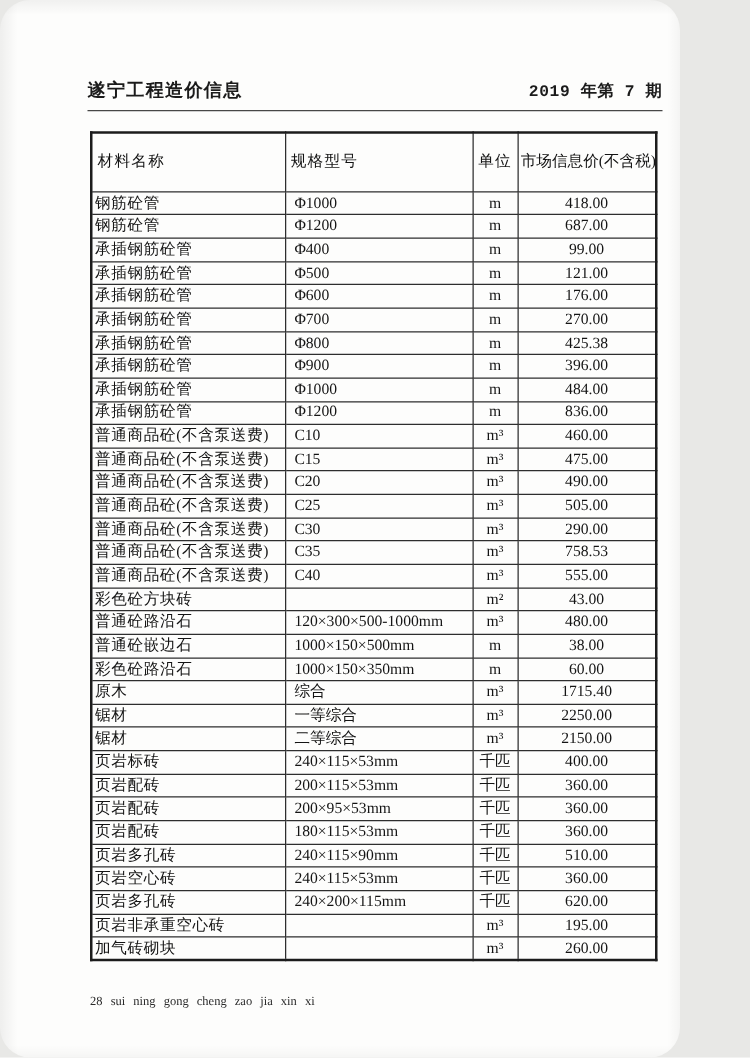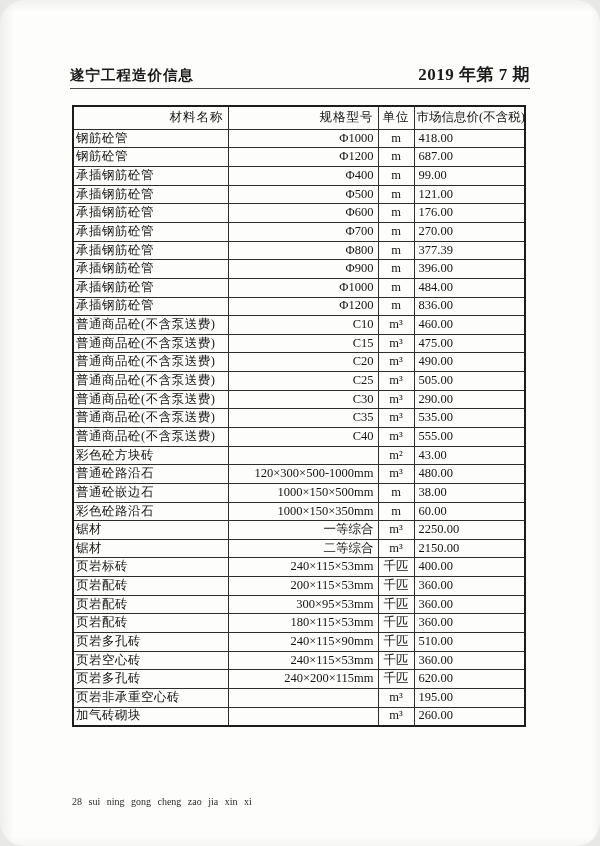--- a/index.html
+++ b/index.html
@@ -5,42 +5,43 @@
   * { box-sizing: border-box; }
   html, body { margin: 0; padding: 0; }
   body {
     width: 600px; height: 846px;
     font-family: "Liberation Serif", "DejaVu Serif", serif;
     color: #161616;
     background: #e8e8e6;
   }
   .page {
     position: relative;
-    width: 600px; height: 846px;
+    width: 544px; height: 846px;
     background:
       linear-gradient(to right, rgba(0,0,0,0.06), rgba(0,0,0,0) 14px),
       linear-gradient(to bottom, rgba(0,0,0,0.05), rgba(0,0,0,0) 12px),
       linear-gradient(to left, rgba(0,0,0,0.035), rgba(0,0,0,0) 10px),
       linear-gradient(to top, rgba(0,0,0,0.03), rgba(0,0,0,0) 10px),
       #fdfdfc;
     overflow: hidden;
     border-radius: 24px;
   }
   .page-header {
     position: absolute;
     top: 63px; left: 70px; width: 460px;
     display: flex; justify-content: space-between; align-items: baseline;
   }
   .journal-title {
     font-size: 14.5px; font-weight: 700; letter-spacing: 1px;
     color: #1b1b1b;
   }
   .issue-label {
-    font-size: 17px; font-weight: 700; letter-spacing: 0.5px;
+    font-size: 13px; font-weight: 700; letter-spacing: 0.5px;
     color: #1b1b1b;
+    font-family: Liberation Mono, monospace;
   }
   .header-rule {
     position: absolute;
     top: 88px; left: 70px; width: 460px;
     border-top: 1.5px solid #474747;
   }
   table.price-table {
     position: absolute;
     left: 72px; top: 105px;
     width: 452px;
@@ -53,30 +54,30 @@
   .price-table th, .price-table td {
     border: 1px solid #2e2e2e;
     padding: 0 4px;
     overflow: hidden;
     white-space: nowrap;
     line-height: 1.1;
     font-weight: 400;
   }
   .price-table thead tr { height: 23px; }
   .price-table tbody tr { height: 18.65px; }
-  .price-table thead th { text-align: right; font-size: 12.5px; letter-spacing: 1px; }
-  .price-table thead th.h-price { letter-spacing: 0; padding: 4px 2px; margin-top: 40px; }
+  .price-table thead th { text-align: left; font-size: 12.5px; letter-spacing: 1px; }
+  .price-table thead th.h-price { letter-spacing: 0; padding: 16px 2px; margin-top: 40px; }
   col.c1 { width: 155px; }
   col.c2 { width: 150px; }
   col.c3 { width: 36px; }
   col.c4 { width: 111px; }
   td.c-name  { text-align: left; padding-left: 2px; letter-spacing: 0.5px; }
-  td.c-spec  { text-align: right; padding-left: 7px; }
+  td.c-spec  { text-align: left; padding-left: 7px; }
   td.c-unit  { text-align: center; padding: 0 1px; }
-  td.c-price { }
+  td.c-price { text-align: center; }
   .page-footer {
     position: absolute;
     left: 72px; top: 796px;
     font-size: 10px;
     word-spacing: 4px;
     color: #2a2a2a;
   }
 </style>
 </head>
 <body>
@@ -139,21 +140,21 @@
         <tr>
     <td class="c-name">承插钢筋砼管</td>
     <td class="c-spec">Φ700</td>
     <td class="c-unit">m</td>
     <td class="c-price">270.00</td>
   </tr>
         <tr>
     <td class="c-name">承插钢筋砼管</td>
     <td class="c-spec">Φ800</td>
     <td class="c-unit">m</td>
-    <td class="c-price">377.39</td>
+    <td class="c-price">425.38</td>
   </tr>
         <tr>
     <td class="c-name">承插钢筋砼管</td>
     <td class="c-spec">Φ900</td>
     <td class="c-unit">m</td>
     <td class="c-price">396.00</td>
   </tr>
         <tr>
     <td class="c-name">承插钢筋砼管</td>
     <td class="c-spec">Φ1000</td>
@@ -193,21 +194,21 @@
         <tr>
     <td class="c-name">普通商品砼(不含泵送费)</td>
     <td class="c-spec">C30</td>
     <td class="c-unit">m³</td>
     <td class="c-price">290.00</td>
   </tr>
         <tr>
     <td class="c-name">普通商品砼(不含泵送费)</td>
     <td class="c-spec">C35</td>
     <td class="c-unit">m³</td>
-    <td class="c-price">535.00</td>
+    <td class="c-price">758.53</td>
   </tr>
         <tr>
     <td class="c-name">普通商品砼(不含泵送费)</td>
     <td class="c-spec">C40</td>
     <td class="c-unit">m³</td>
     <td class="c-price">555.00</td>
   </tr>
         <tr>
     <td class="c-name">彩色砼方块砖</td>
     <td class="c-spec"></td>
@@ -226,20 +227,26 @@
     <td class="c-unit">m</td>
     <td class="c-price">38.00</td>
   </tr>
         <tr>
     <td class="c-name">彩色砼路沿石</td>
     <td class="c-spec">1000×150×350mm</td>
     <td class="c-unit">m</td>
     <td class="c-price">60.00</td>
   </tr>
         <tr>
+    <td class="c-name">原木</td>
+    <td class="c-spec">综合</td>
+    <td class="c-unit">m³</td>
+    <td class="c-price">1715.40</td>
+  </tr>
+        <tr>
     <td class="c-name">锯材</td>
     <td class="c-spec">一等综合</td>
     <td class="c-unit">m³</td>
     <td class="c-price">2250.00</td>
   </tr>
         <tr>
     <td class="c-name">锯材</td>
     <td class="c-spec">二等综合</td>
     <td class="c-unit">m³</td>
     <td class="c-price">2150.00</td>
@@ -251,21 +258,21 @@
     <td class="c-price">400.00</td>
   </tr>
         <tr>
     <td class="c-name">页岩配砖</td>
     <td class="c-spec">200×115×53mm</td>
     <td class="c-unit">千匹</td>
     <td class="c-price">360.00</td>
   </tr>
         <tr>
     <td class="c-name">页岩配砖</td>
-    <td class="c-spec">300×95×53mm</td>
+    <td class="c-spec">200×95×53mm</td>
     <td class="c-unit">千匹</td>
     <td class="c-price">360.00</td>
   </tr>
         <tr>
     <td class="c-name">页岩配砖</td>
     <td class="c-spec">180×115×53mm</td>
     <td class="c-unit">千匹</td>
     <td class="c-price">360.00</td>
   </tr>
         <tr>

